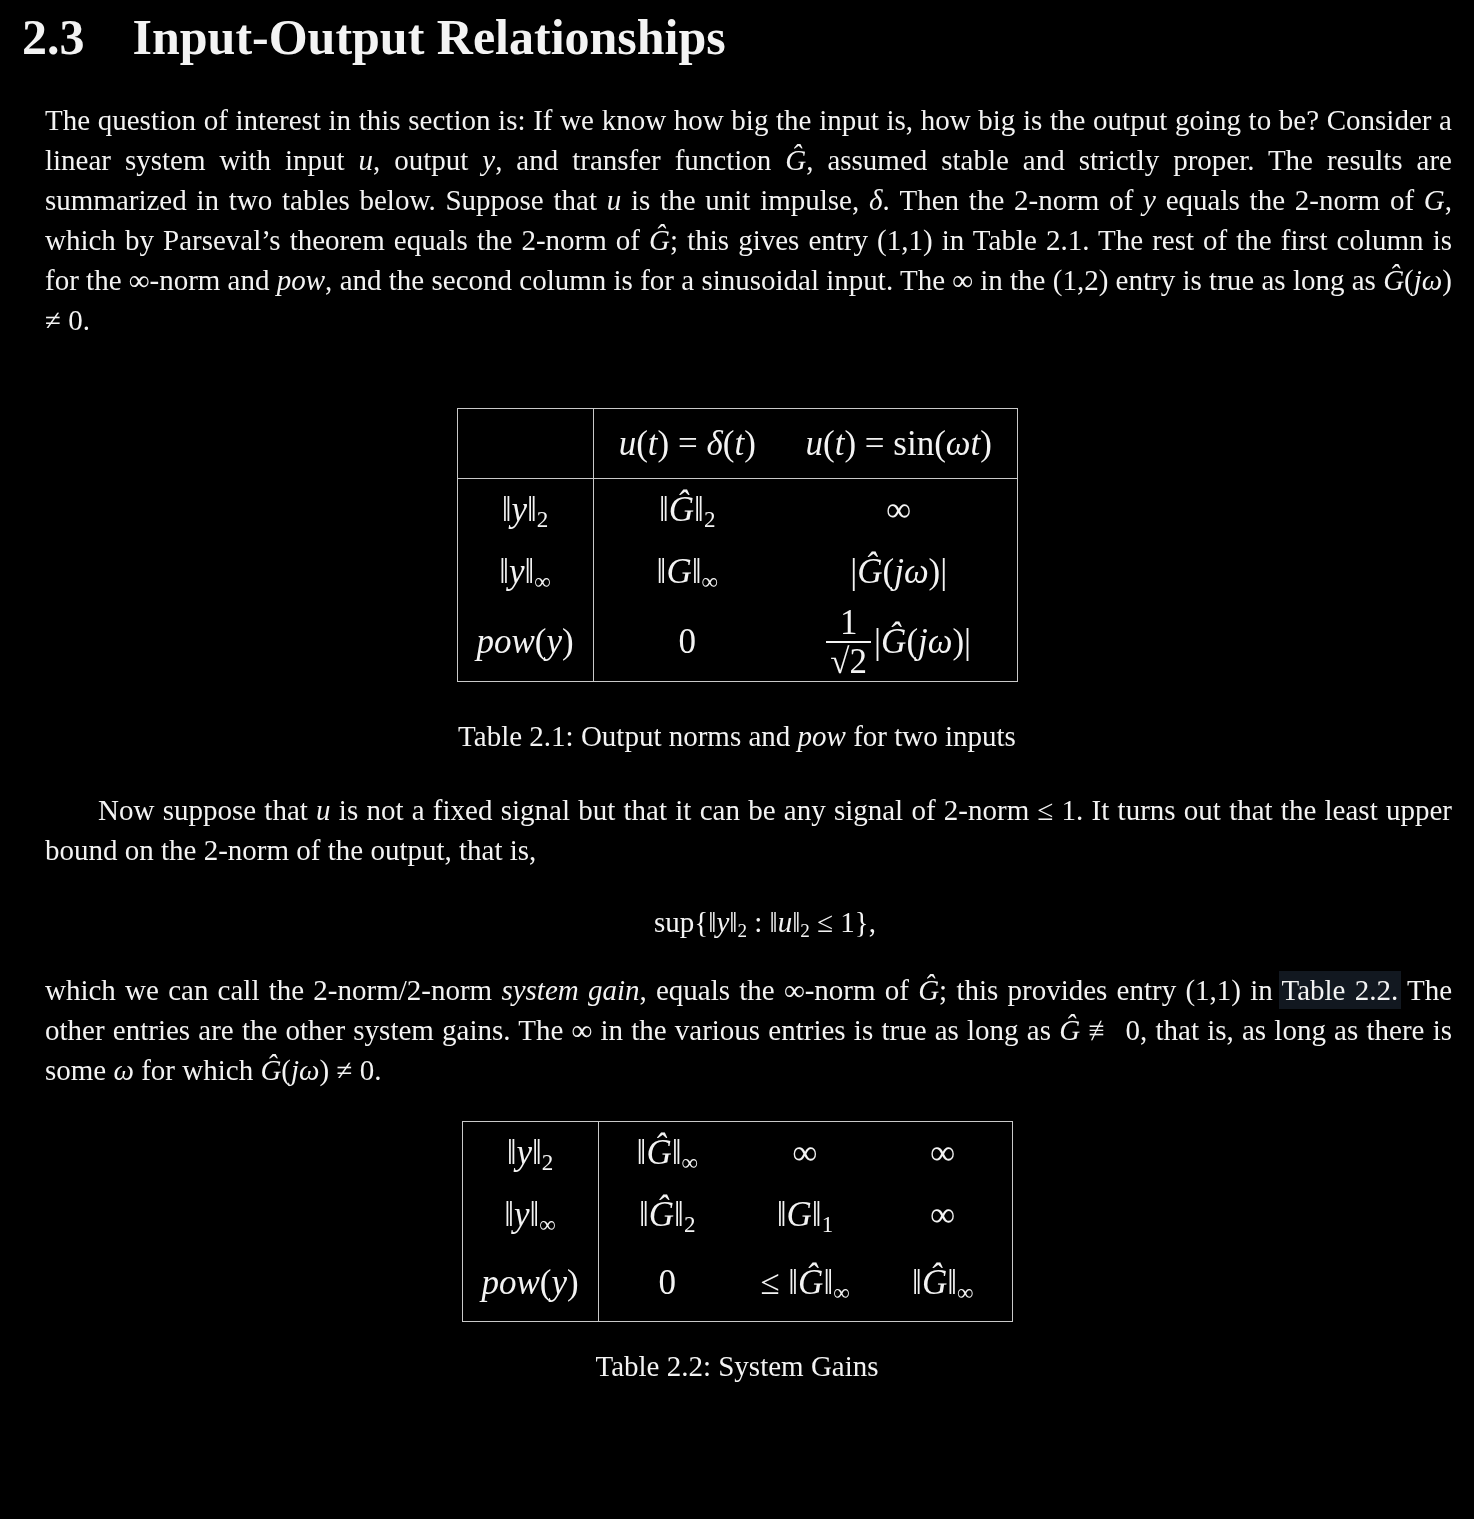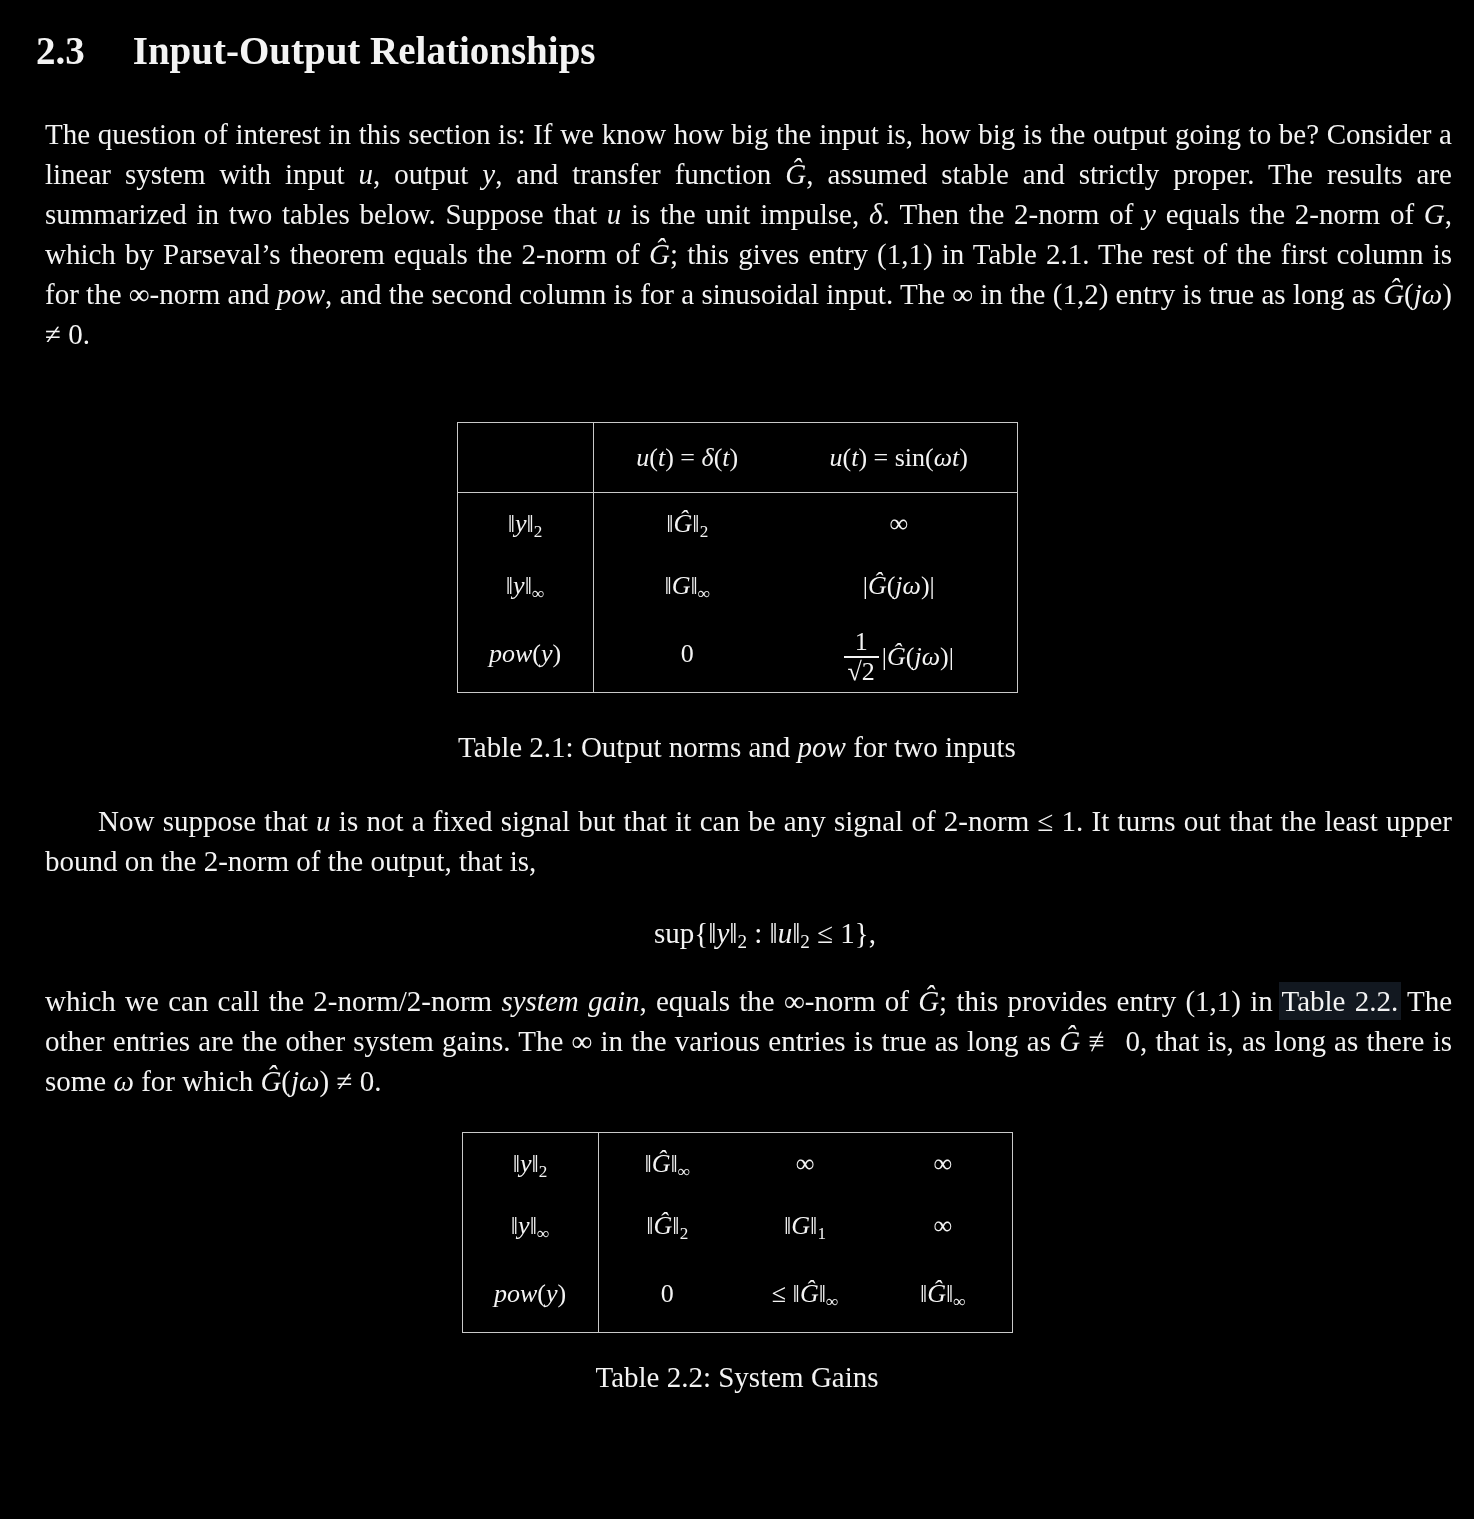--- a/index.html
+++ b/index.html
@@ -7,35 +7,35 @@
     --reference_highlight:#121820; --fraction_bar:#f3f3f3;
   }
   *{box-sizing:border-box;}
   html,body{margin:0;padding:0;}
   body{
     width:1474px;height:1519px;background:var(--background);color:var(--text);
     font-family:"Liberation Serif","DejaVu Serif",serif;
     font-size:29px;line-height:40px;overflow:hidden;
   }
   .page{width:1474px;height:1519px;padding:14px 22px 0;}
-  .heading{margin:14px;font-size:39px;line-height:46px;font-weight:bold;}
+  .heading{margin:0;font-size:50px;line-height:46px;font-weight:bold;}
   .heading .secnum{margin-right:48px;}
   p{margin:0;}
   .para{text-align:justify;margin-left:23px;}
   .para-1{margin-top:40px;}
   .para-2{margin-top:34px;text-indent:53px;}
   .para-3{margin-top:28px;}
   .equation{margin-top:32px;margin-left:56px;font-size:29px;text-align:center;}
   .mi{font-style:italic;}
   sub{font-size:66%;line-height:0;vertical-align:-0.28em;}
   .hl{background:var(--reference_highlight);box-shadow:0 0 0 3px var(--reference_highlight);}
   .tablewrap{margin-top:68px;}
   .tablewrap-2{margin-top:31px;}
   table.tbl{border-collapse:collapse;margin:0 auto;border:1.5px solid var(--table_border);}
-  table.tbl td{padding:0;text-align:center;vertical-align:middle;font-size:26px;}
+  table.tbl td{padding:0;text-align:center;vertical-align:middle;font-size:35px;}
   td.c1{text-align:left;padding-left:20px;border-right:1.5px solid var(--table_border);}
   tr.hdr td{border-bottom:1.5px solid var(--table_border);height:70px;}
   .t1 td.c1{width:136px;}
   .t1 td.cA{width:188px;}
   .t1 td.cB{width:236px;}
   .t2 td.c1{width:136px;}
   .t2 td.cc{width:138px;}
   tr.row-std td{height:62px;}
   tr.row-tall td{height:76px;}
   .cellflex{display:inline-flex;align-items:center;gap:3px;}

